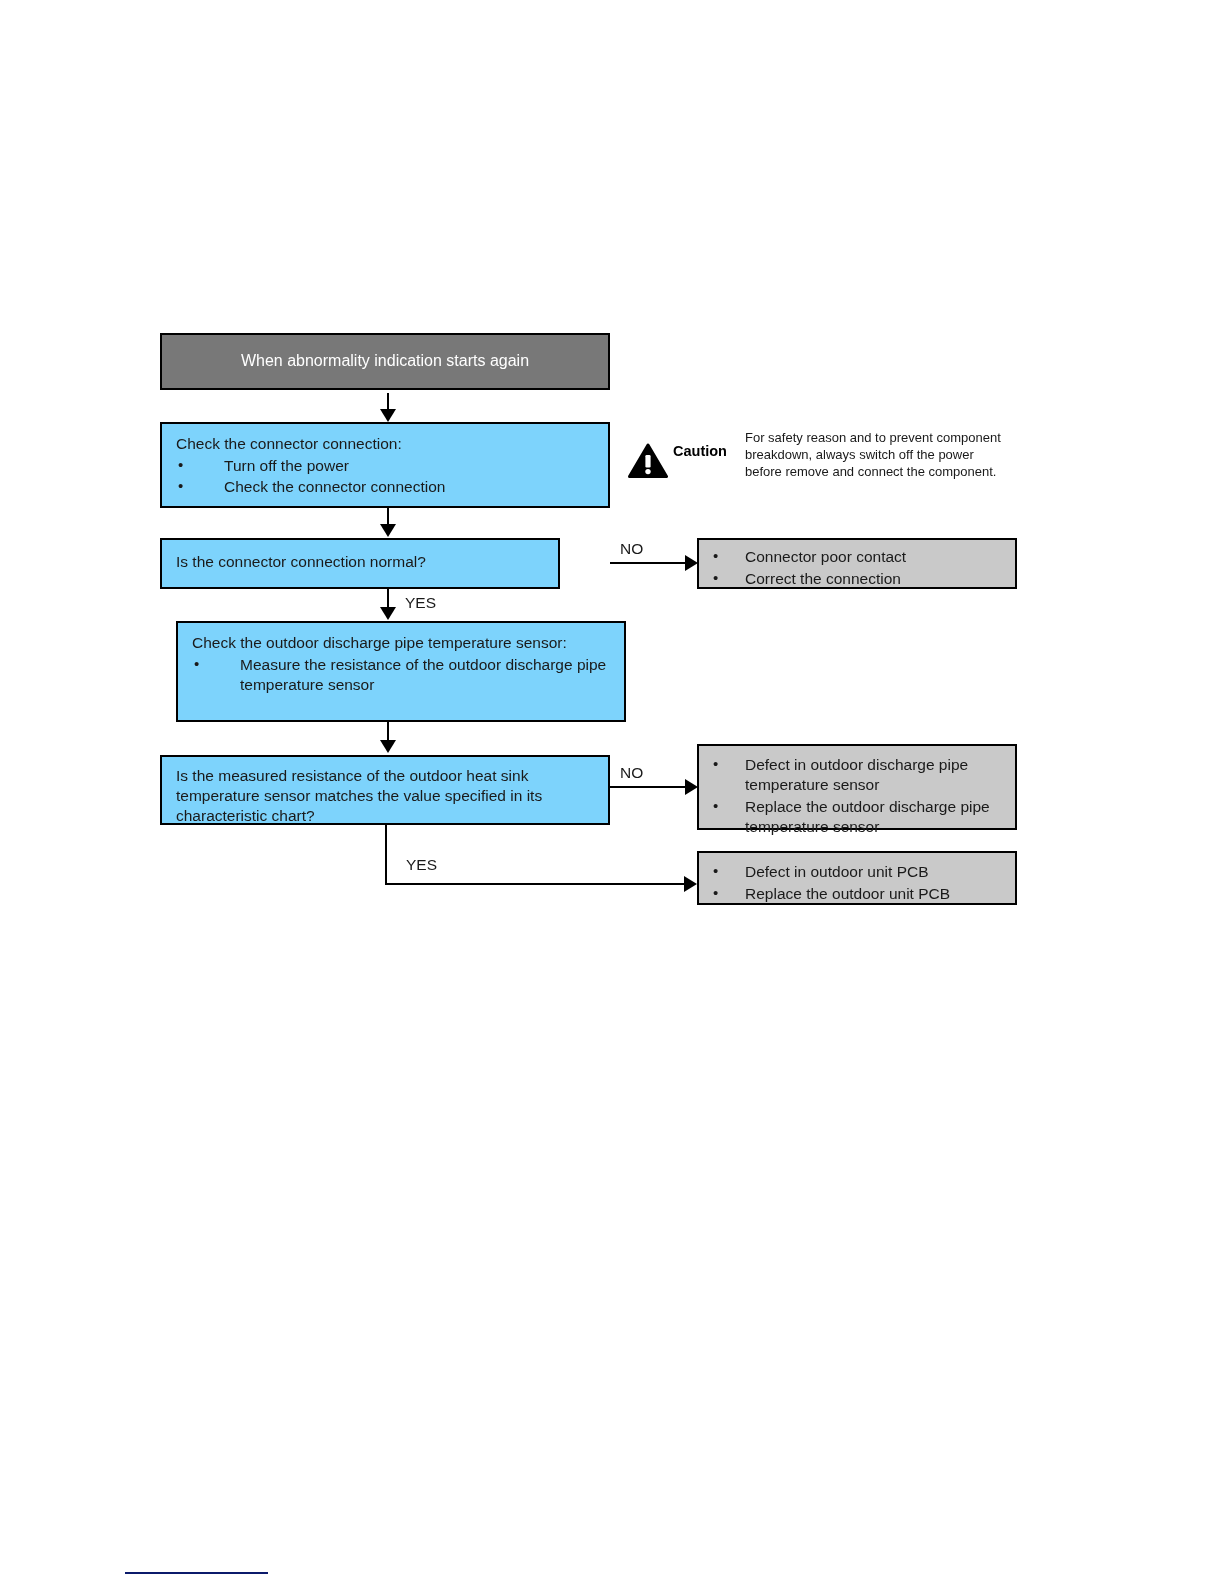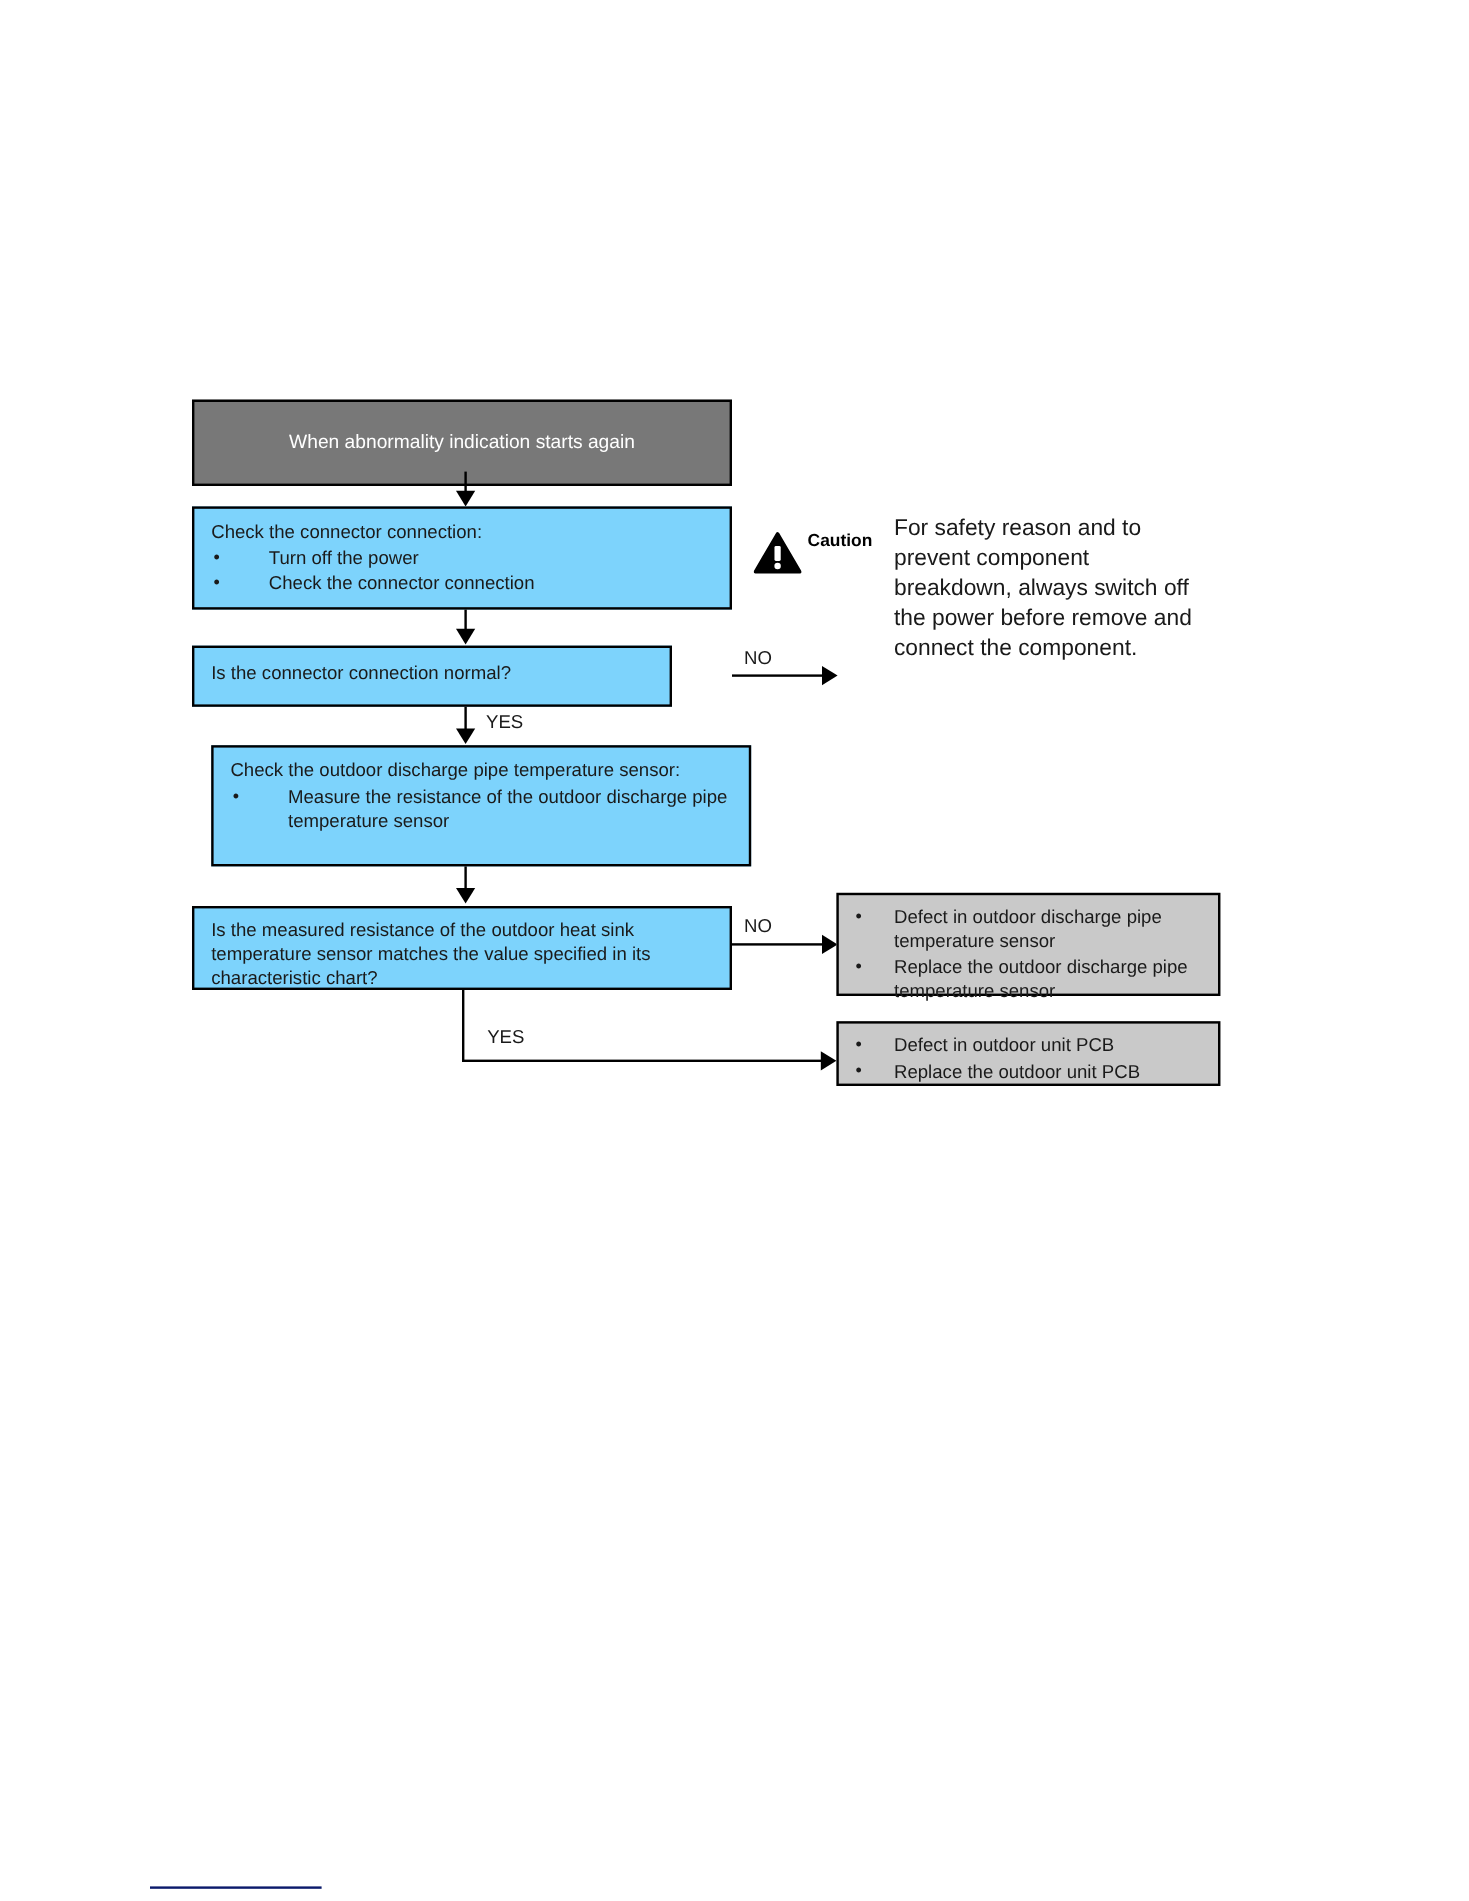--- a/index.html
+++ b/index.html
@@ -124,39 +124,39 @@
     align-items: flex-start;
     gap: 5px;
     padding-top: 18px;
   }
   .caution-word {
     font-size: 14.5px;
     font-weight: bold;
     color: #000000;
   }
   .caution-text {
-    font-size: 19px;
+    font-size: 13px;
     line-height: 1.31;
     color: #1a1a1a;
     width: 265px;
   }
 
   
   .footnote-rule {
     position: absolute;
     height: 2px;
     background: #0b1a6b;
   }
 </style>
 </head>
 <body>
 
 <div class="page">
 
-  <div class="box box-header" style="left:160px; top:333px; width:450px; height:72px;">
+  <div class="box box-header" style="left:160px; top:333px; width:450px; height:57px;">
     <span>When abnormality indication starts again</span>
   </div>
 
   <div class="vline" style="left:387px; top:393px; height:22px;"></div>
   <div class="arrow-down" style="left:380px; top:409px;"></div>
 
   <div class="box" style="left:160px; top:422px; width:450px; height:86px;">
     <div class="box-inner">
       <p class="box-title">Check the connector connection:</p>
       <ul class="bullets">
@@ -186,20 +186,26 @@
   <div class="box" style="left:160px; top:538px; width:400px; height:51px;">
     <div class="box-inner" style="padding-top:12px;">
       <p class="box-title">Is the connector connection normal?</p>
     </div>
   </div>
 
   <div class="hline" style="left:610px; top:562px; width:80px;"></div>
   <div class="arrow-right" style="left:685px; top:555px;"></div>
   <div class="edge-label" style="left:620px; top:540px;">NO</div>
 
+  <div class="box box-result" style="left:697px; top:538px; width:320px; height:51px;">
+    <ul class="bullets result-list" style="padding-top:7px;">
+      <li>Connector poor contact</li>
+      <li>Correct the connection</li>
+    </ul>
+  </div>
 
   <div class="vline" style="left:387px; top:589px; height:22px;"></div>
   <div class="arrow-down" style="left:380px; top:607px;"></div>
   <div class="edge-label" style="left:405px; top:594px;">YES</div>
 
   <div class="box" style="left:176px; top:621px; width:450px; height:101px;">
     <div class="box-inner">
       <p class="box-title">Check the outdoor discharge pipe temperature sensor:</p>
       <ul class="bullets">
         <li>Measure the resistance of the outdoor discharge pipe temperature sensor</li>

